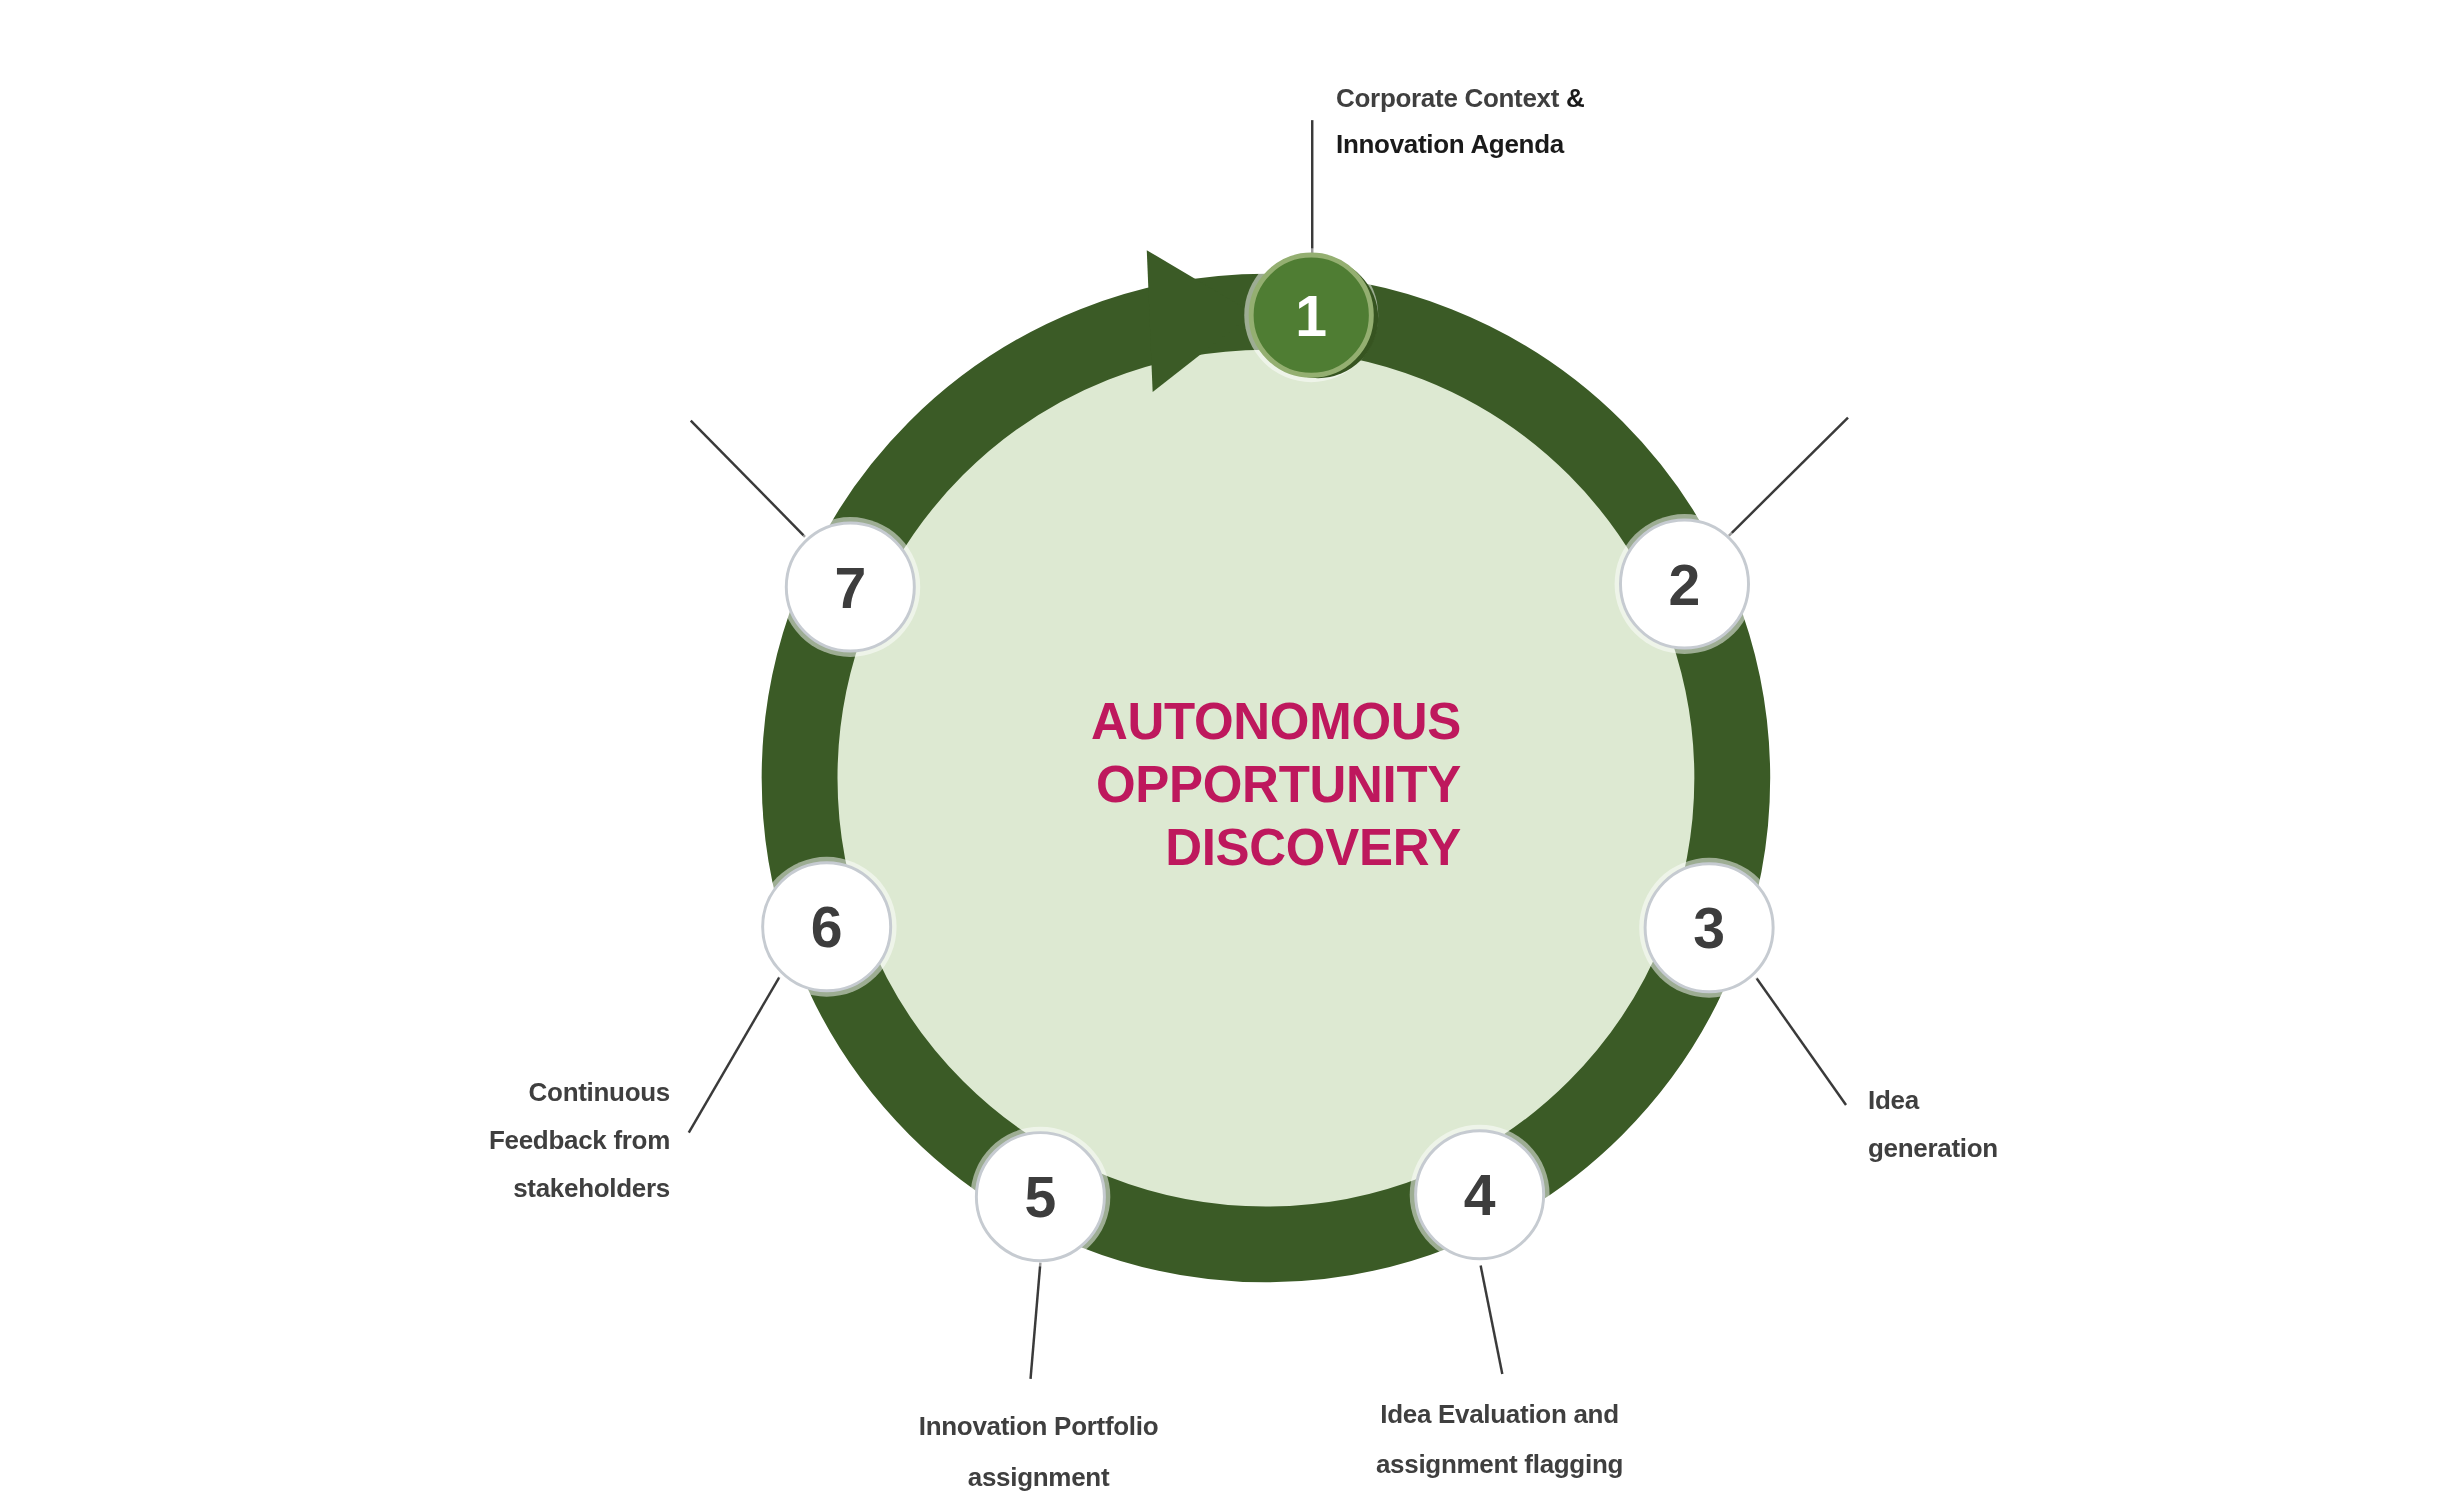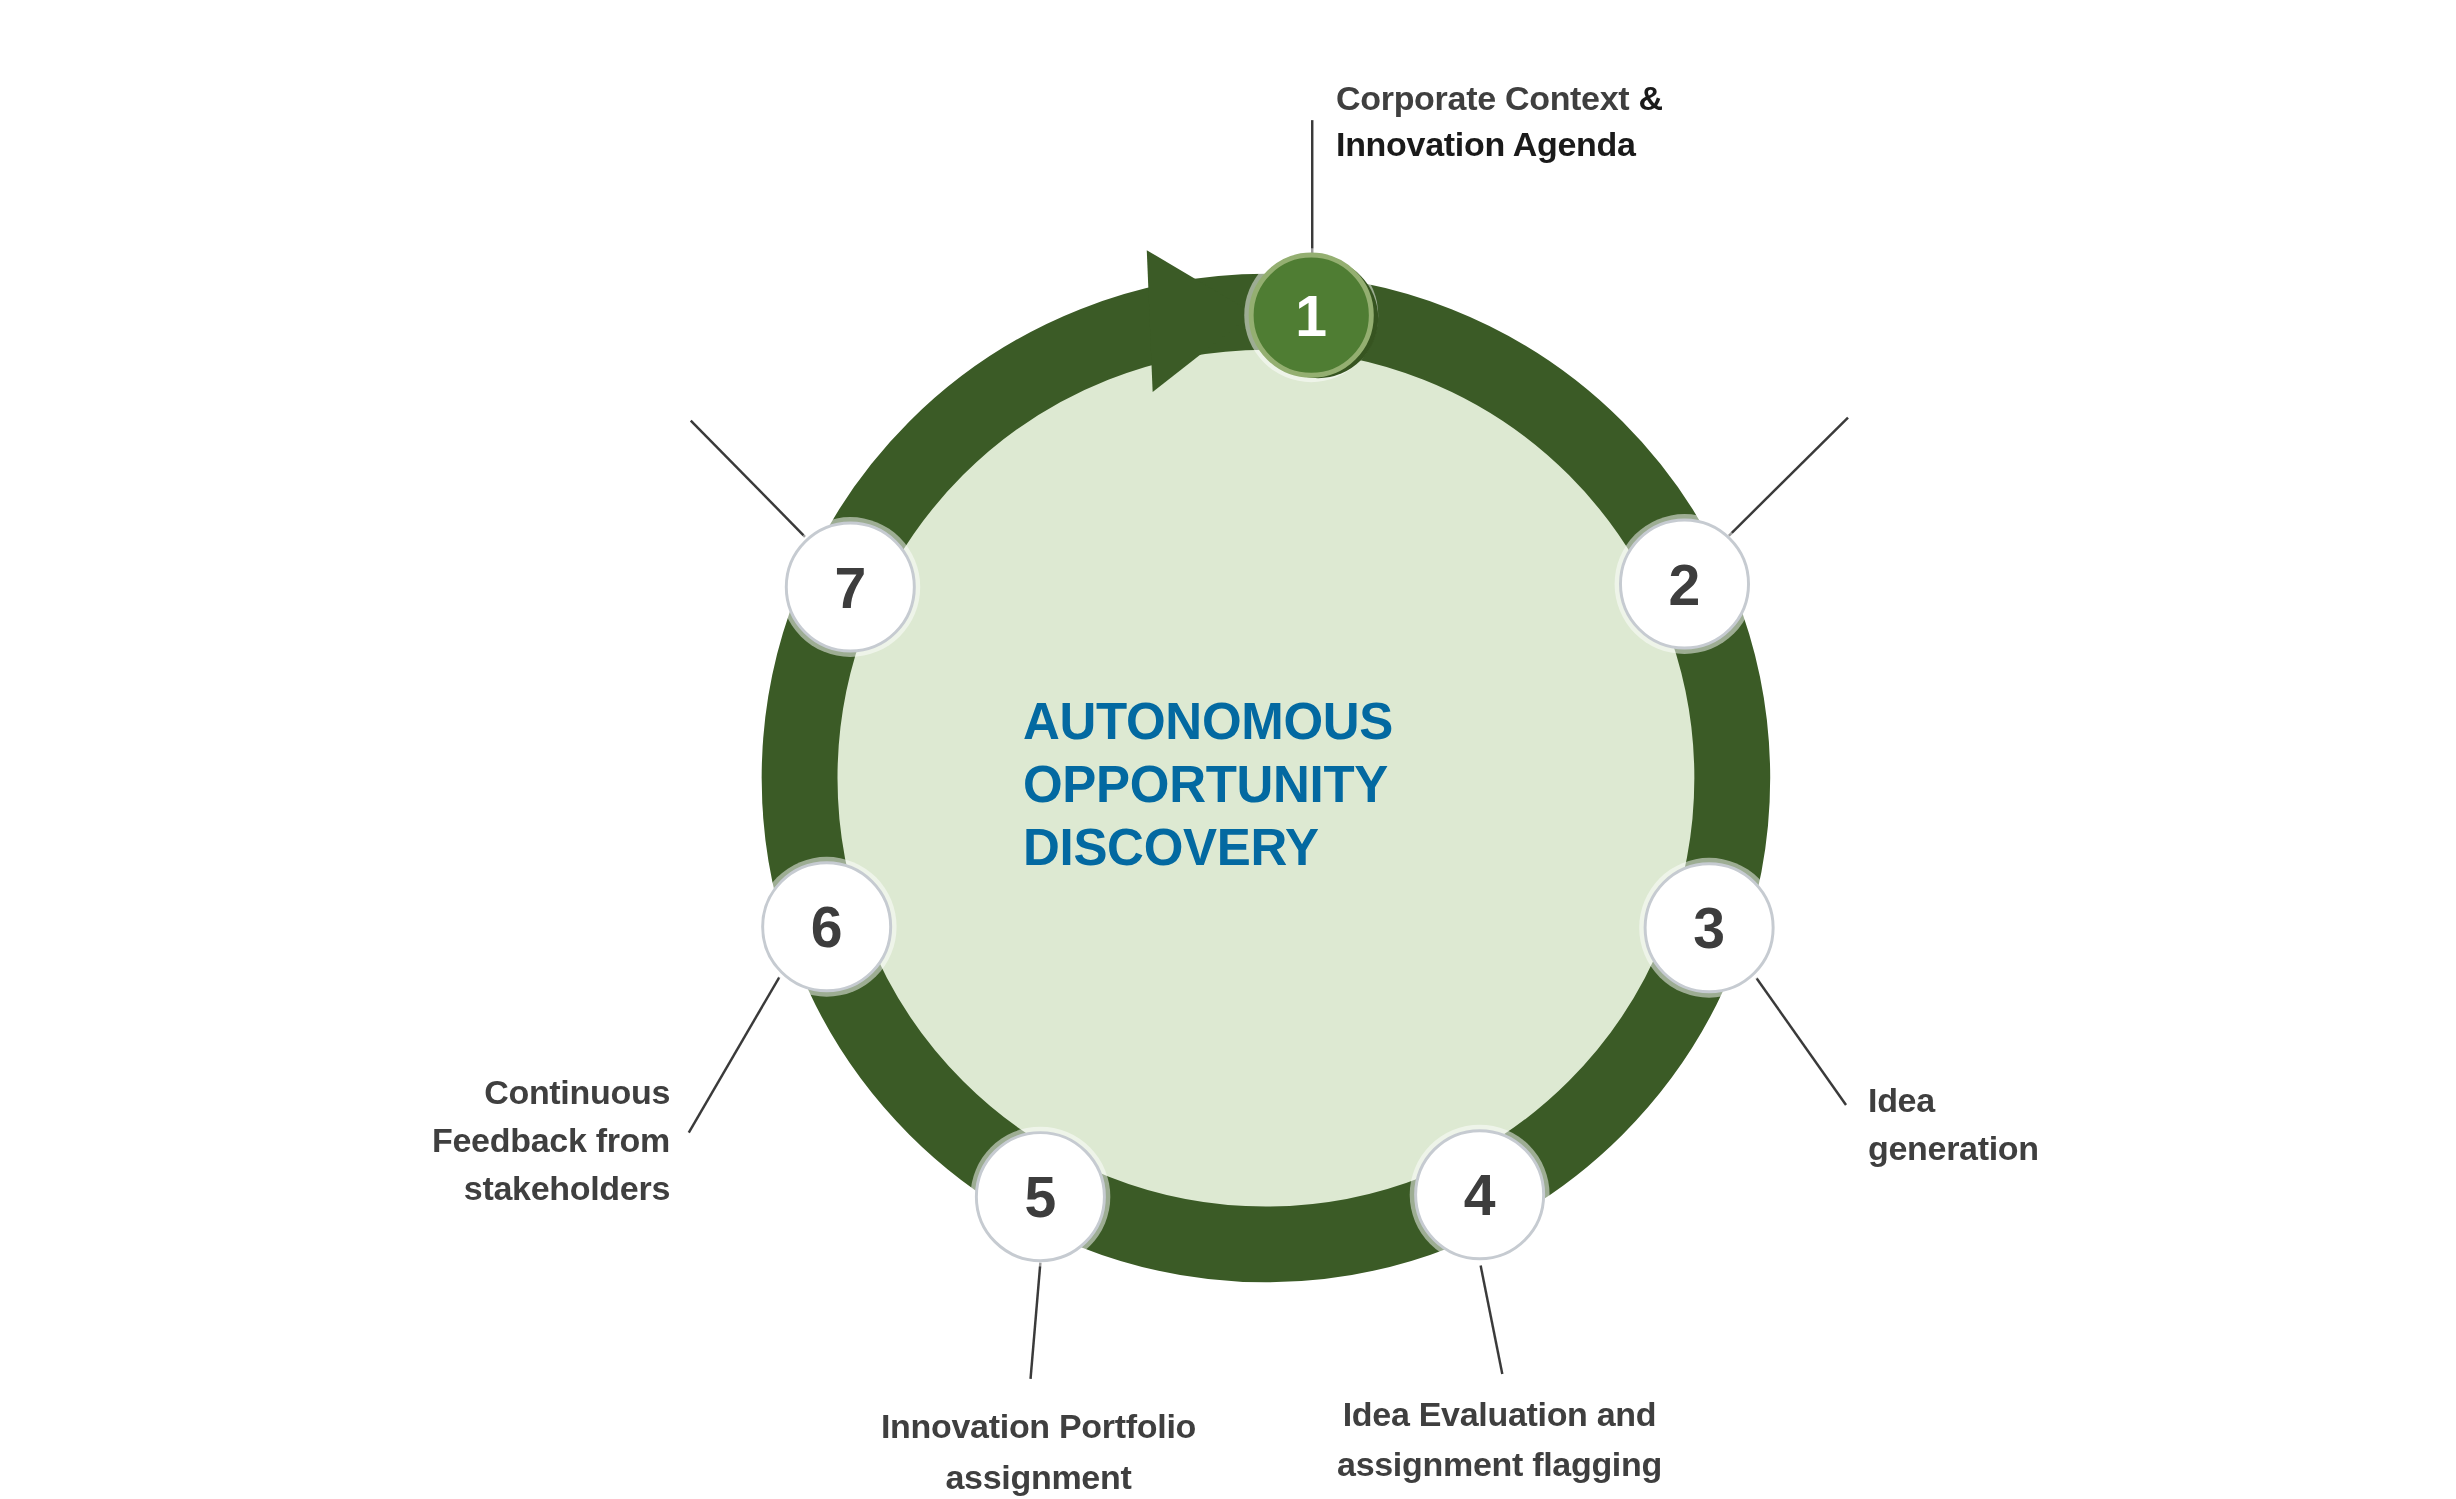--- a/index.html
+++ b/index.html
@@ -8,34 +8,34 @@
     font-family:"Liberation Sans",sans-serif;overflow:hidden;
   }
   #diagram-svg{position:absolute;left:0;top:0;}
   .leader{stroke:#3a3a3a;stroke-width:2.5;}
   .node{fill:#ffffff;stroke:#c6cbd1;stroke-width:3;}
   .halo{fill:#ffffff;opacity:0.5;}
   .num{font-family:"Liberation Sans",sans-serif;font-weight:bold;font-size:58px;
        fill:#3d3d3d;text-anchor:middle;}
   .num-white{fill:#ffffff;}
   .label{
-    position:absolute;font-weight:bold;font-size:34px;line-height:48px;
+    position:absolute;font-weight:bold;font-size:26px;line-height:48px;
     color:#3f3f3f;letter-spacing:-0.3px;white-space:nowrap;
   }
   .blk{color:#1a1a1a;}
   .l1{left:1336px;top:75px;line-height:46px;}
   .l2{left:1868px;top:374px;}
   .l3{left:1868px;top:1076px;}
   .l4{left:1263px;top:1389px;width:473px;text-align:center;line-height:50px;}
   .l5{left:802px;top:1401px;width:473px;text-align:center;line-height:51px;}
   .l6{right:1787px;top:1068px;text-align:right;}
   .l7{right:1787px;top:374px;text-align:right;}
   .center-title{
-    position:absolute;left:1023px;top:690px;width:493px;text-align:left;
-    font-weight:bold;font-size:51px;line-height:63px;color:#0369a1;letter-spacing:-0.3px;
+    position:absolute;left:968px;top:690px;width:493px;text-align:right;
+    font-weight:bold;font-size:51px;line-height:63px;color:#be185d;letter-spacing:-0.3px;
   }
 </style>
 </head>
 <body>
 
 <div id="canvas">
 
   <svg id="diagram-svg" width="2457" height="1499" viewBox="0 0 2494 1522">
 
     <circle cx="1285" cy="790" r="436" fill="#dde9d2"></circle>

